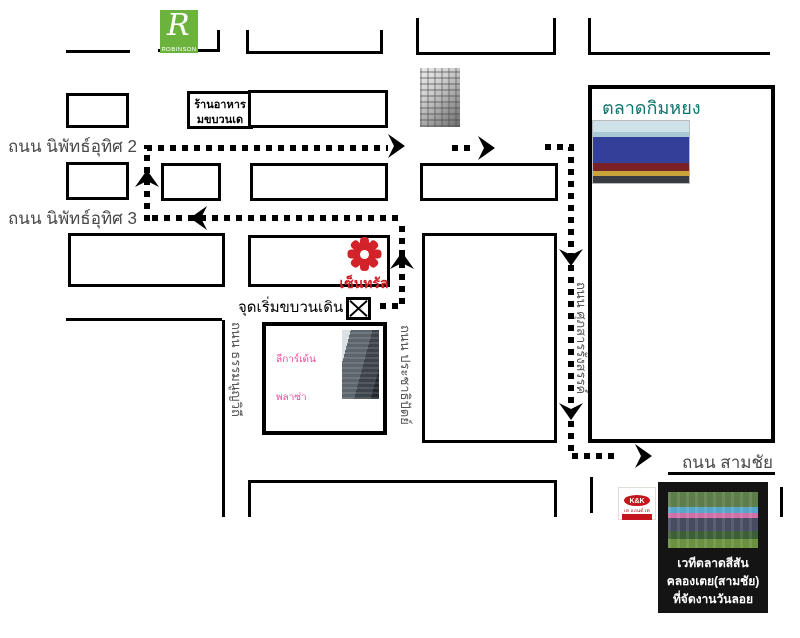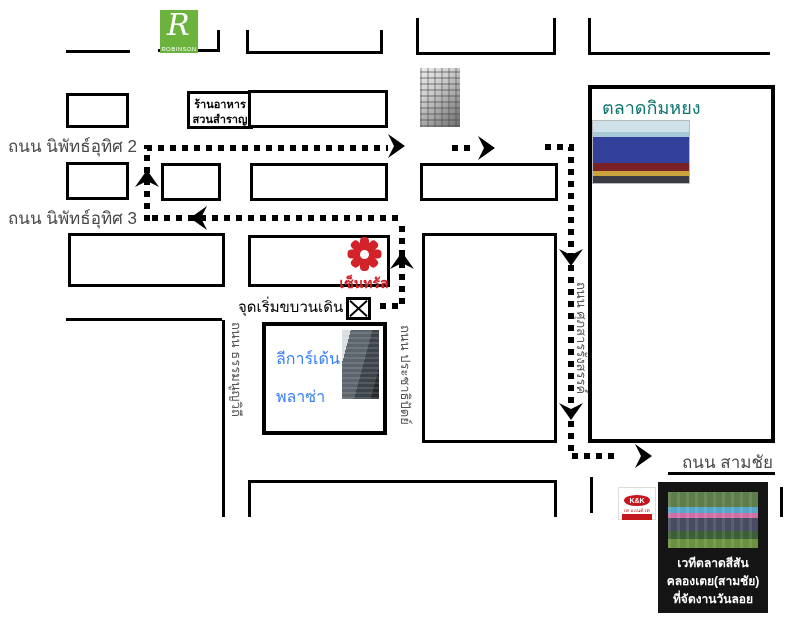--- a/index.html
+++ b/index.html
@@ -35,21 +35,21 @@
        repeating-linear-gradient(0deg,rgba(70,70,70,.35) 0 2px,rgba(0,0,0,0) 2px 6px),
        repeating-linear-gradient(90deg,rgba(70,70,70,.30) 0 2px,rgba(0,0,0,0) 2px 7px),
        linear-gradient(135deg,#ececec 0%,#cfcfcf 35%,#9a9a9a 70%,#6d6d6d 100%);}
 
   
   .kimyong-photo{left:592px;top:120px;width:96px;height:62px;border:1px solid #bbb;
      background:linear-gradient(180deg,#cfe1e9 0 18%,#a8c9d6 18% 26%,#32409a 26% 68%,
                 #7a2027 68% 80%,#caa23a 80% 88%,#383b42 88% 100%);}
 
   
-  .lee-text{position:absolute;left:10px;top:14px;font-size:16px;color:#3b82f6;line-height:38px;}
+  .lee-text{position:absolute;left:10px;top:14px;font-size:10px;color:#ec4899;line-height:38px;}
   .lee-photo{left:342px;top:330px;width:37px;height:69px;
      background:
        repeating-linear-gradient(0deg,rgba(255,255,255,.12) 0 2px,rgba(0,0,0,0) 2px 5px),
        linear-gradient(105deg,#d9dee2 0 16%,#5c646c 16% 55%,#3d434a 55% 85%,#24272c 85%);}
 
   
   .robinson{position:absolute;left:160px;top:10px;width:38px;height:43px;background:#6cb33e;
             color:#fff;z-index:4;}
   .robinson .r-letter{position:absolute;top:-3px;left:7px;font-family:"DejaVu Serif",serif;
             font-style:italic;font-size:30px;}
@@ -101,21 +101,21 @@
   <div class="hline" style="left:66px;top:50px;width:64px;"></div>
   <div class="block no-top no-left" style="left:158px;top:30px;width:62px;height:22px;"></div>
   <div class="block no-top" style="left:246px;top:30px;width:137px;height:24px;"></div>
   <div class="block no-top" style="left:416px;top:18px;width:140px;height:37px;"></div>
   <div class="block no-top no-right" style="left:588px;top:18px;width:182px;height:37px;"></div>
 
   <div class="block" style="left:66px;top:93px;width:63px;height:35px;"></div>
   <div class="block" style="left:157px;top:91px;width:66px;height:38px;margin-left:30px;">
     <div class="restaurant-text">
       <div>ร้านอาหาร</div>
-      <div>สวนสำราญ</div>
+      <div>มขบวนเด</div>
     </div>
   </div>
   <div class="block" style="left:248px;top:90px;width:140px;height:38px;"></div>
 
   <div class="photo hotel-photo"></div>
 
   <div class="block" style="left:66px;top:162px;width:63px;height:38px;"></div>
   <div class="block" style="left:161px;top:163px;width:60px;height:38px;"></div>
   <div class="block" style="left:250px;top:163px;width:138px;height:38px;"></div>
   <div class="block" style="left:420px;top:163px;width:138px;height:38px;"></div>

